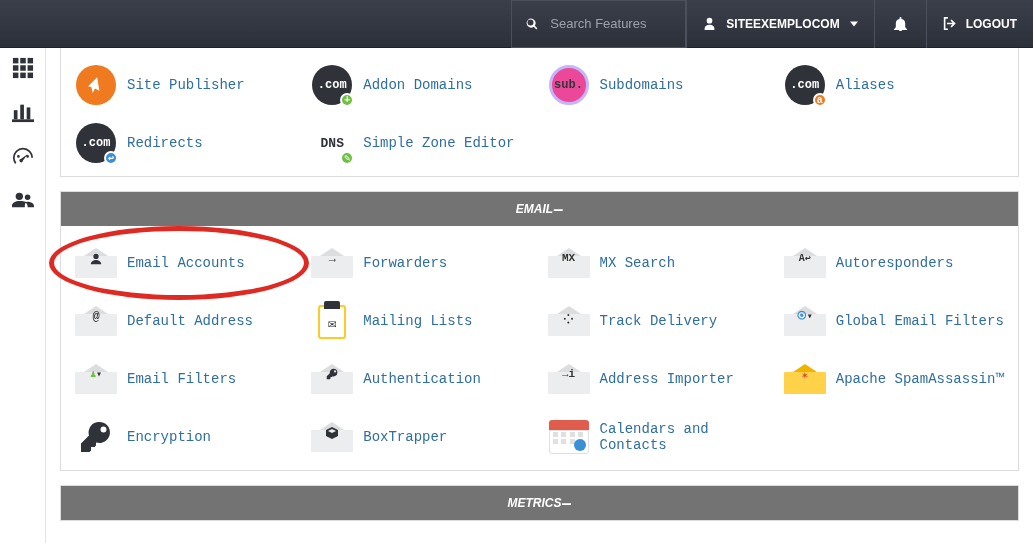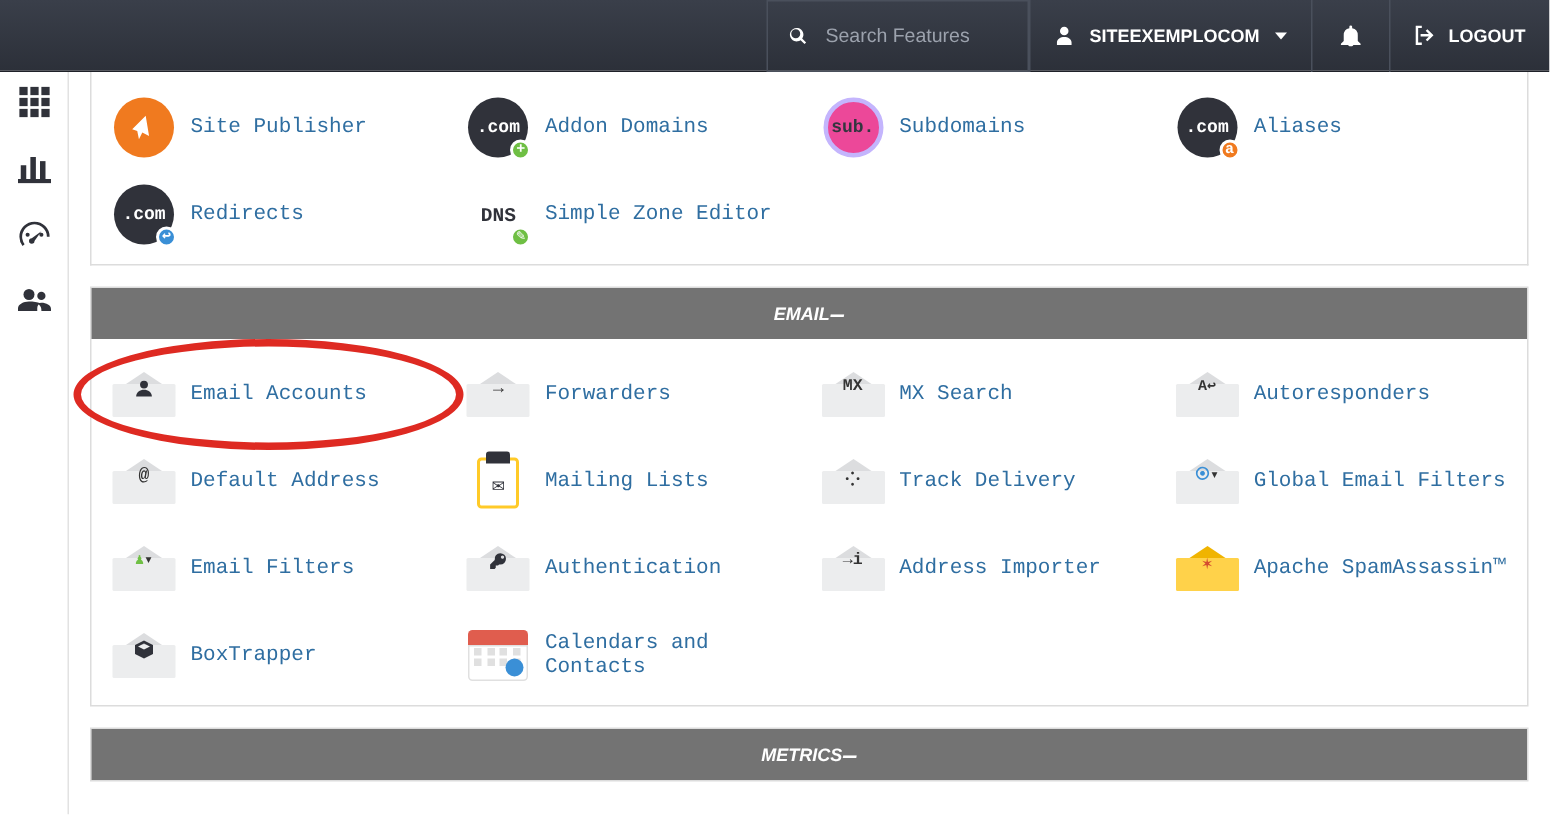--- a/index.html
+++ b/index.html
@@ -534,20 +534,28 @@
           <div class="icon">
             <div class="env yellow">
                 <div class="flap"></div>
                 <div class="body"></div>
                 <span class="badge" style="color:#d34b2f">✶</span>
               </div>
           </div>
           <span class="label">Apache SpamAssassin™</span>
         </div>
 
+        <div class="feature">
+          <div class="icon key-icon">
+            <svg viewBox="0 0 24 24">
+                <path d="M14 2a7 7 0 0 0-6.7 9L2 16.3V22h5.7l1-1v-2.3H11l1-1v-1.7l.3-.3A7 7 0 1 0 14 2zm3 7a2 2 0 1 1 0-4 2 2 0 0 1 0 4z"></path>
+              </svg>
+          </div>
+          <span class="label">Encryption</span>
+        </div>
 
         <div class="feature">
           <div class="icon">
             <div class="env">
                 <div class="flap"></div>
                 <div class="body"></div>
               <svg class="badge" viewBox="0 0 14 14" style="width:14px;height:14px;fill:#30323a">
                   <path d="M7 1 1 4v6l6 3 6-3V4zM7 3l4 2-4 2-4-2z"></path>
                 </svg>
             </div>

